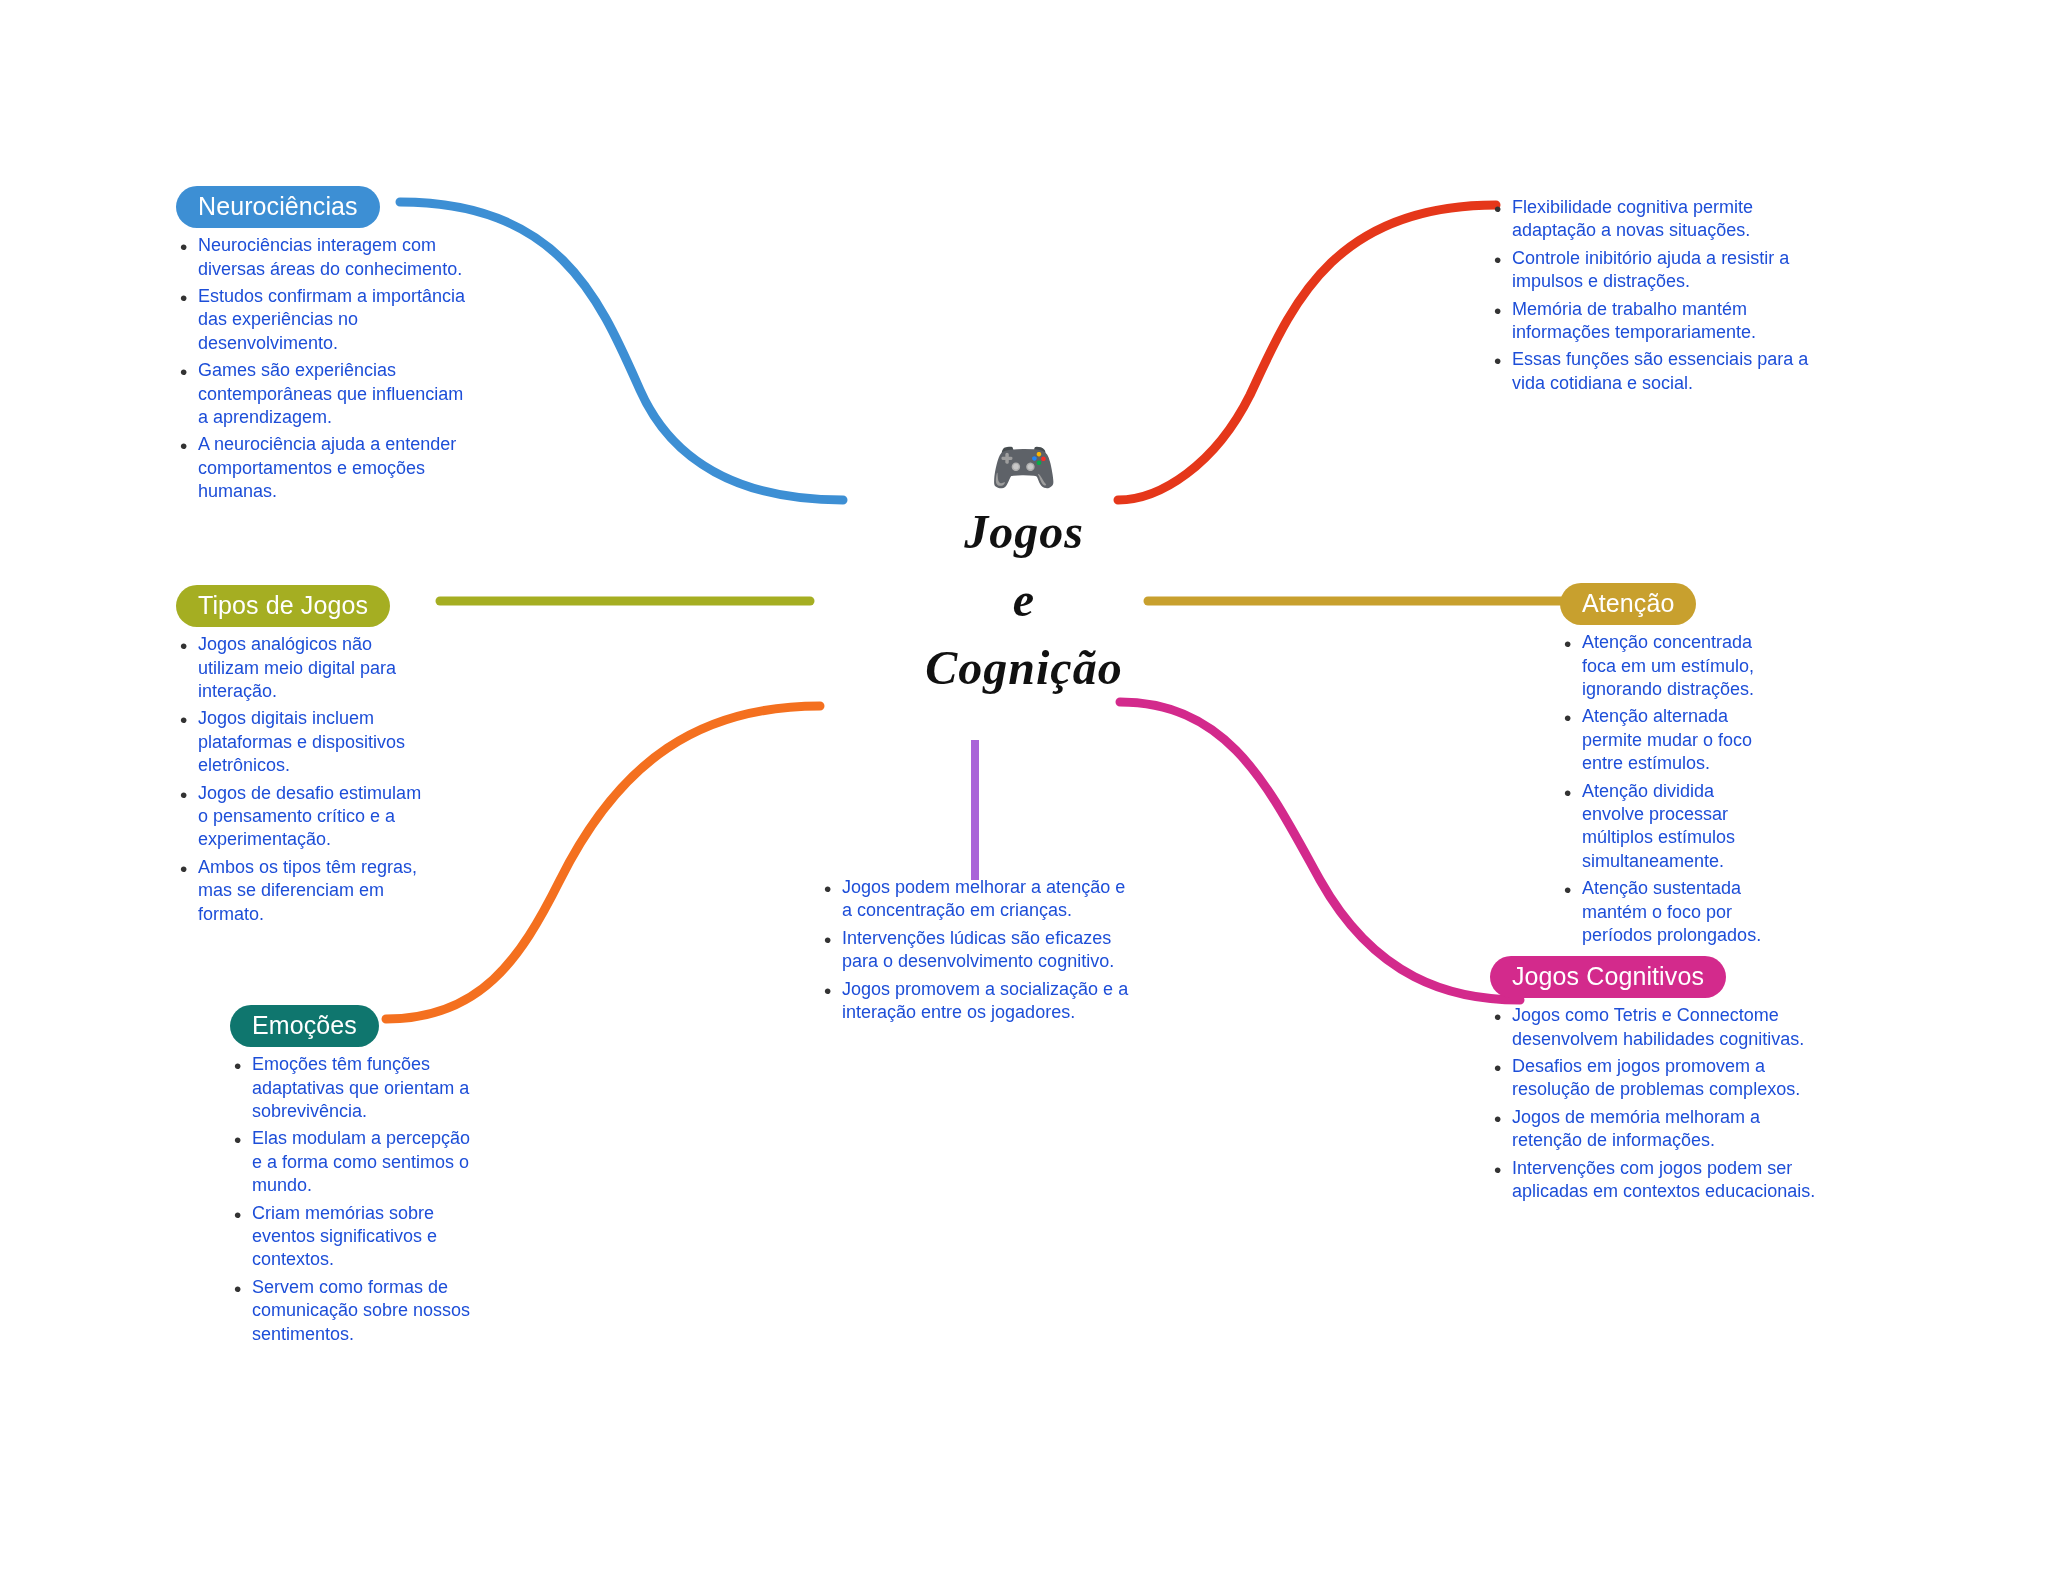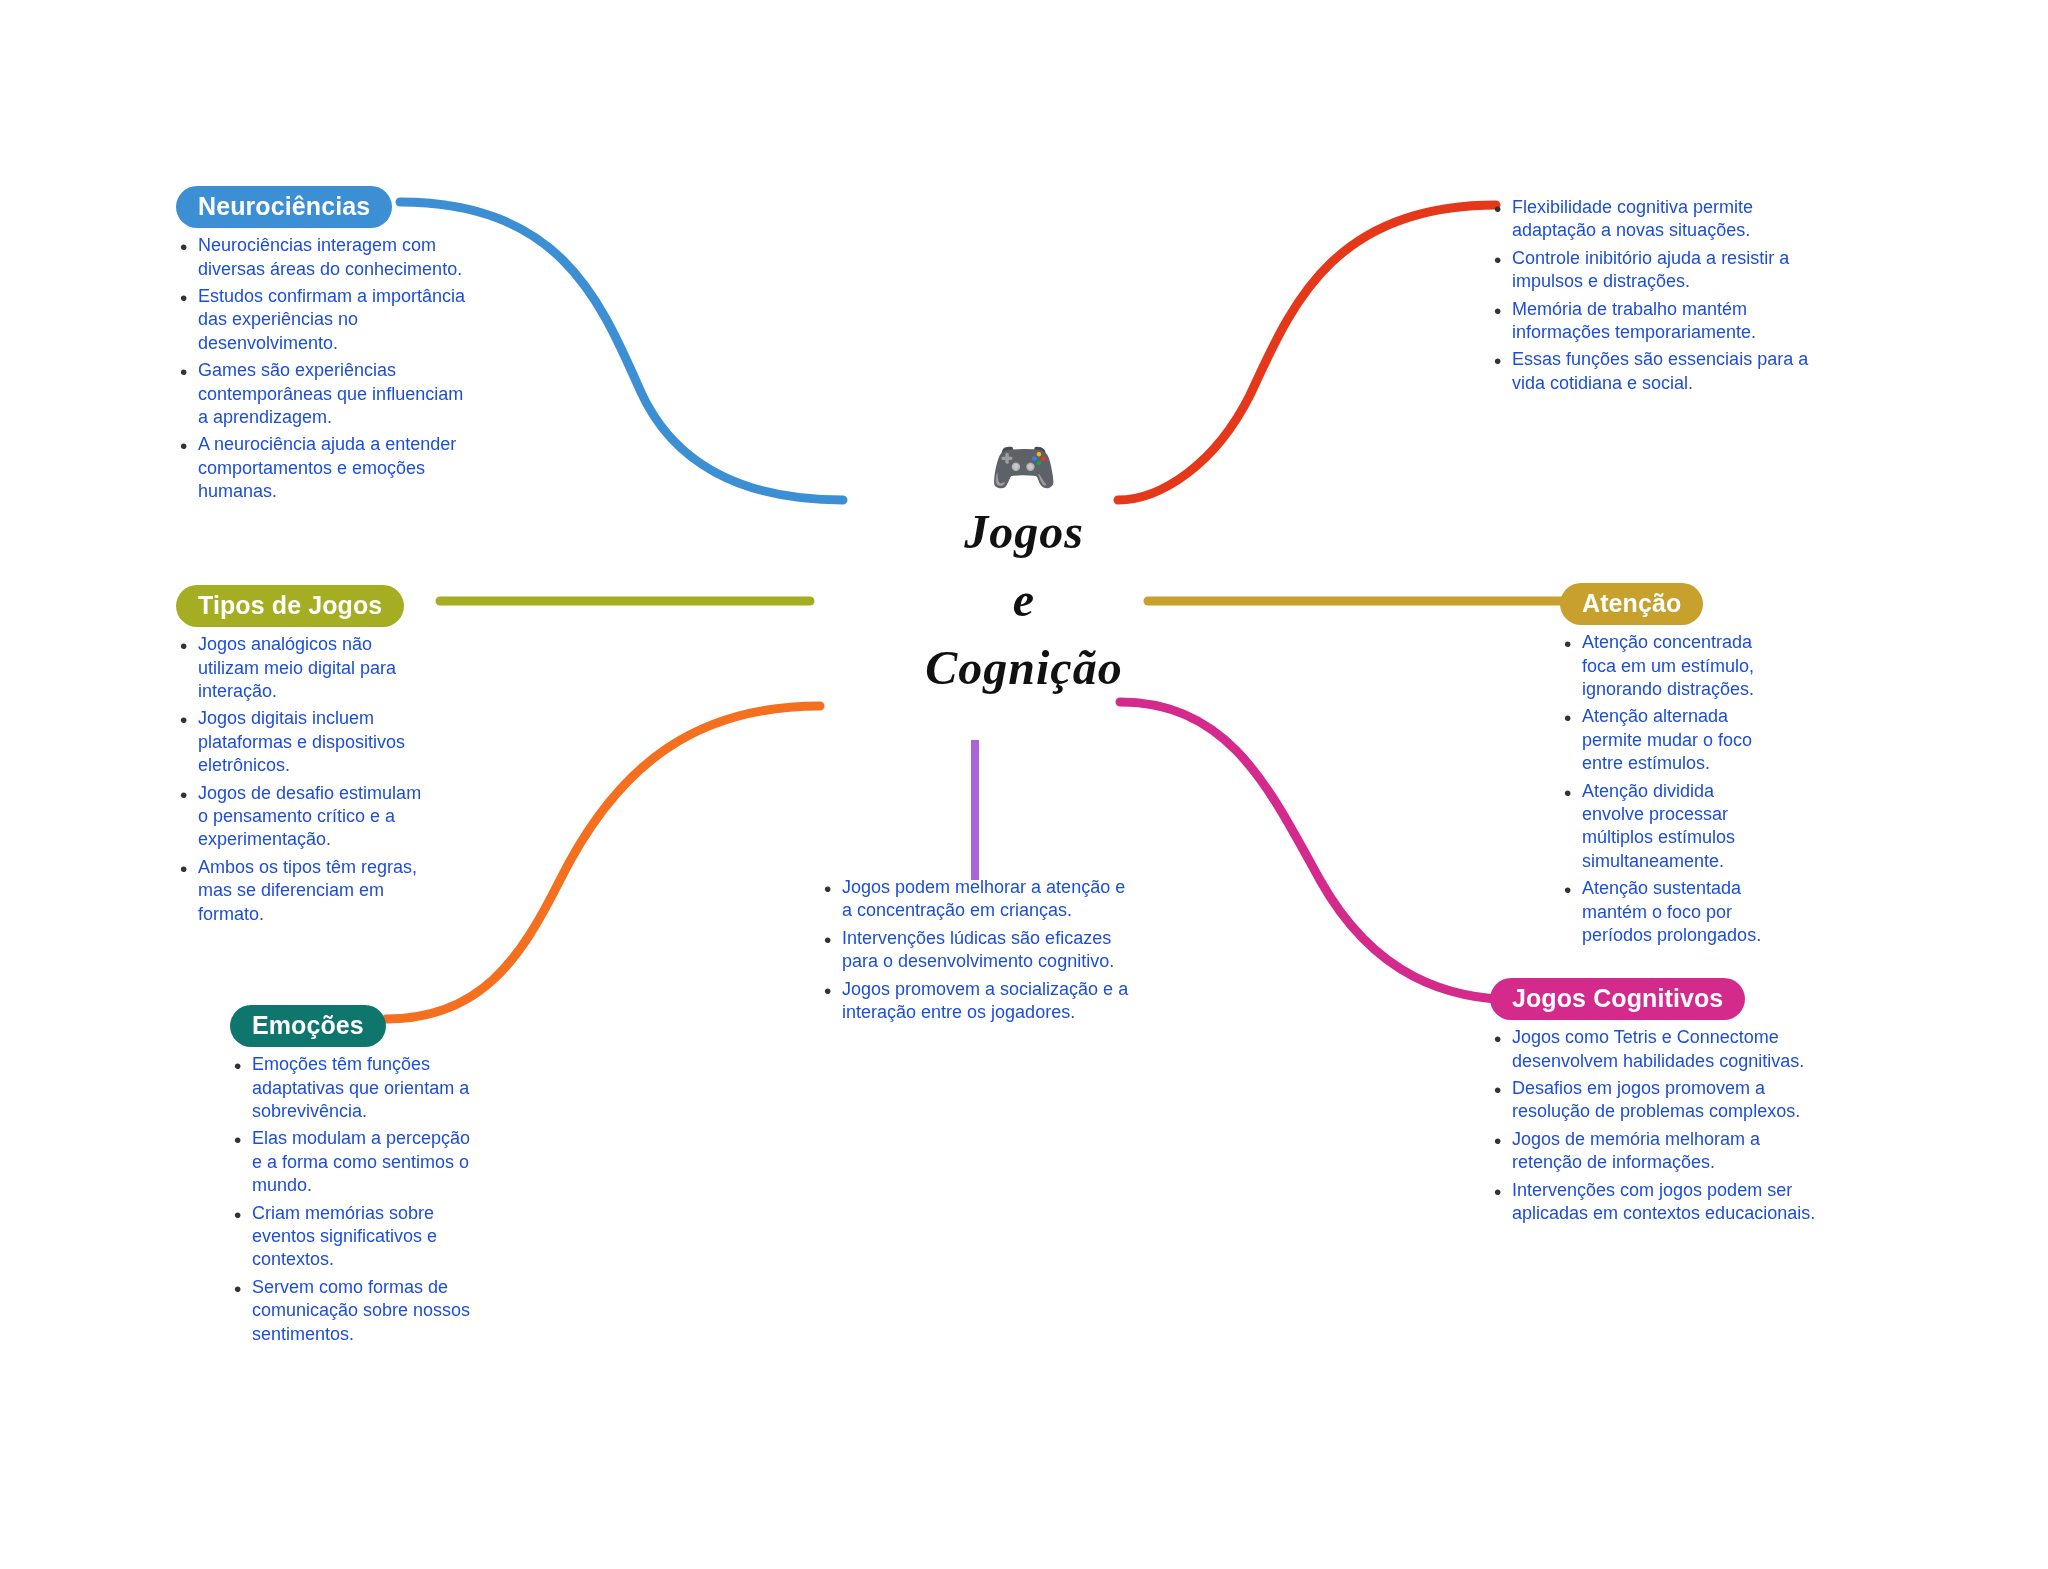--- a/index.html
+++ b/index.html
@@ -8,21 +8,21 @@
     font-family:"Liberation Sans","DejaVu Sans",sans-serif;
     color:#2f2f2f;
   }
   #wires{position:absolute;left:0;top:0;width:2048px;height:1569px;pointer-events:none;}
 
   .branch{position:absolute;}
   .badge{
     display:inline-block;
     border-radius:999px;
     color:#fff;
-    font-weight:bold;
+    font-weight:normal;
     letter-spacing:.1px;
     white-space:nowrap;
     padding:7px 22px 9px 22px;
     font-size:25px;
     line-height:1.05;
   }
   .badge-row{display:flex;}
 
   ul.bullets{
     list-style:none;
@@ -45,21 +45,21 @@
     color:#333333;
   }
 
   
   #b-neuro      {left:176px; top:186px;  width:300px;}
   #b-tipos      {left:176px; top:585px;  width:260px;}
   #b-emocoes    {left:230px; top:1005px; width:255px;}
   #b-impactos   {left:820px; top:870px;  width:320px;}
   #b-funcoes    {left:1490px;top:190px;  width:330px;}
   #b-atencao    {left:1560px;top:583px;  width:215px;}
-  #b-cognitivos {left:1490px;top:978px;  width:330px;}
+  #b-cognitivos {left:1490px;top:956px;  width:330px;}
 
   #b-neuro      ul{margin-left:2px;}
   #b-funcoes    ul{margin-left:2px;}
   #b-atencao    ul{margin-left:2px;}
   #b-cognitivos ul{margin-left:2px;}
   #b-emocoes    ul{margin-left:2px;}
   #b-impactos   ul{margin-left:2px;}
   #b-tipos      ul{margin-left:2px;}
 
   

